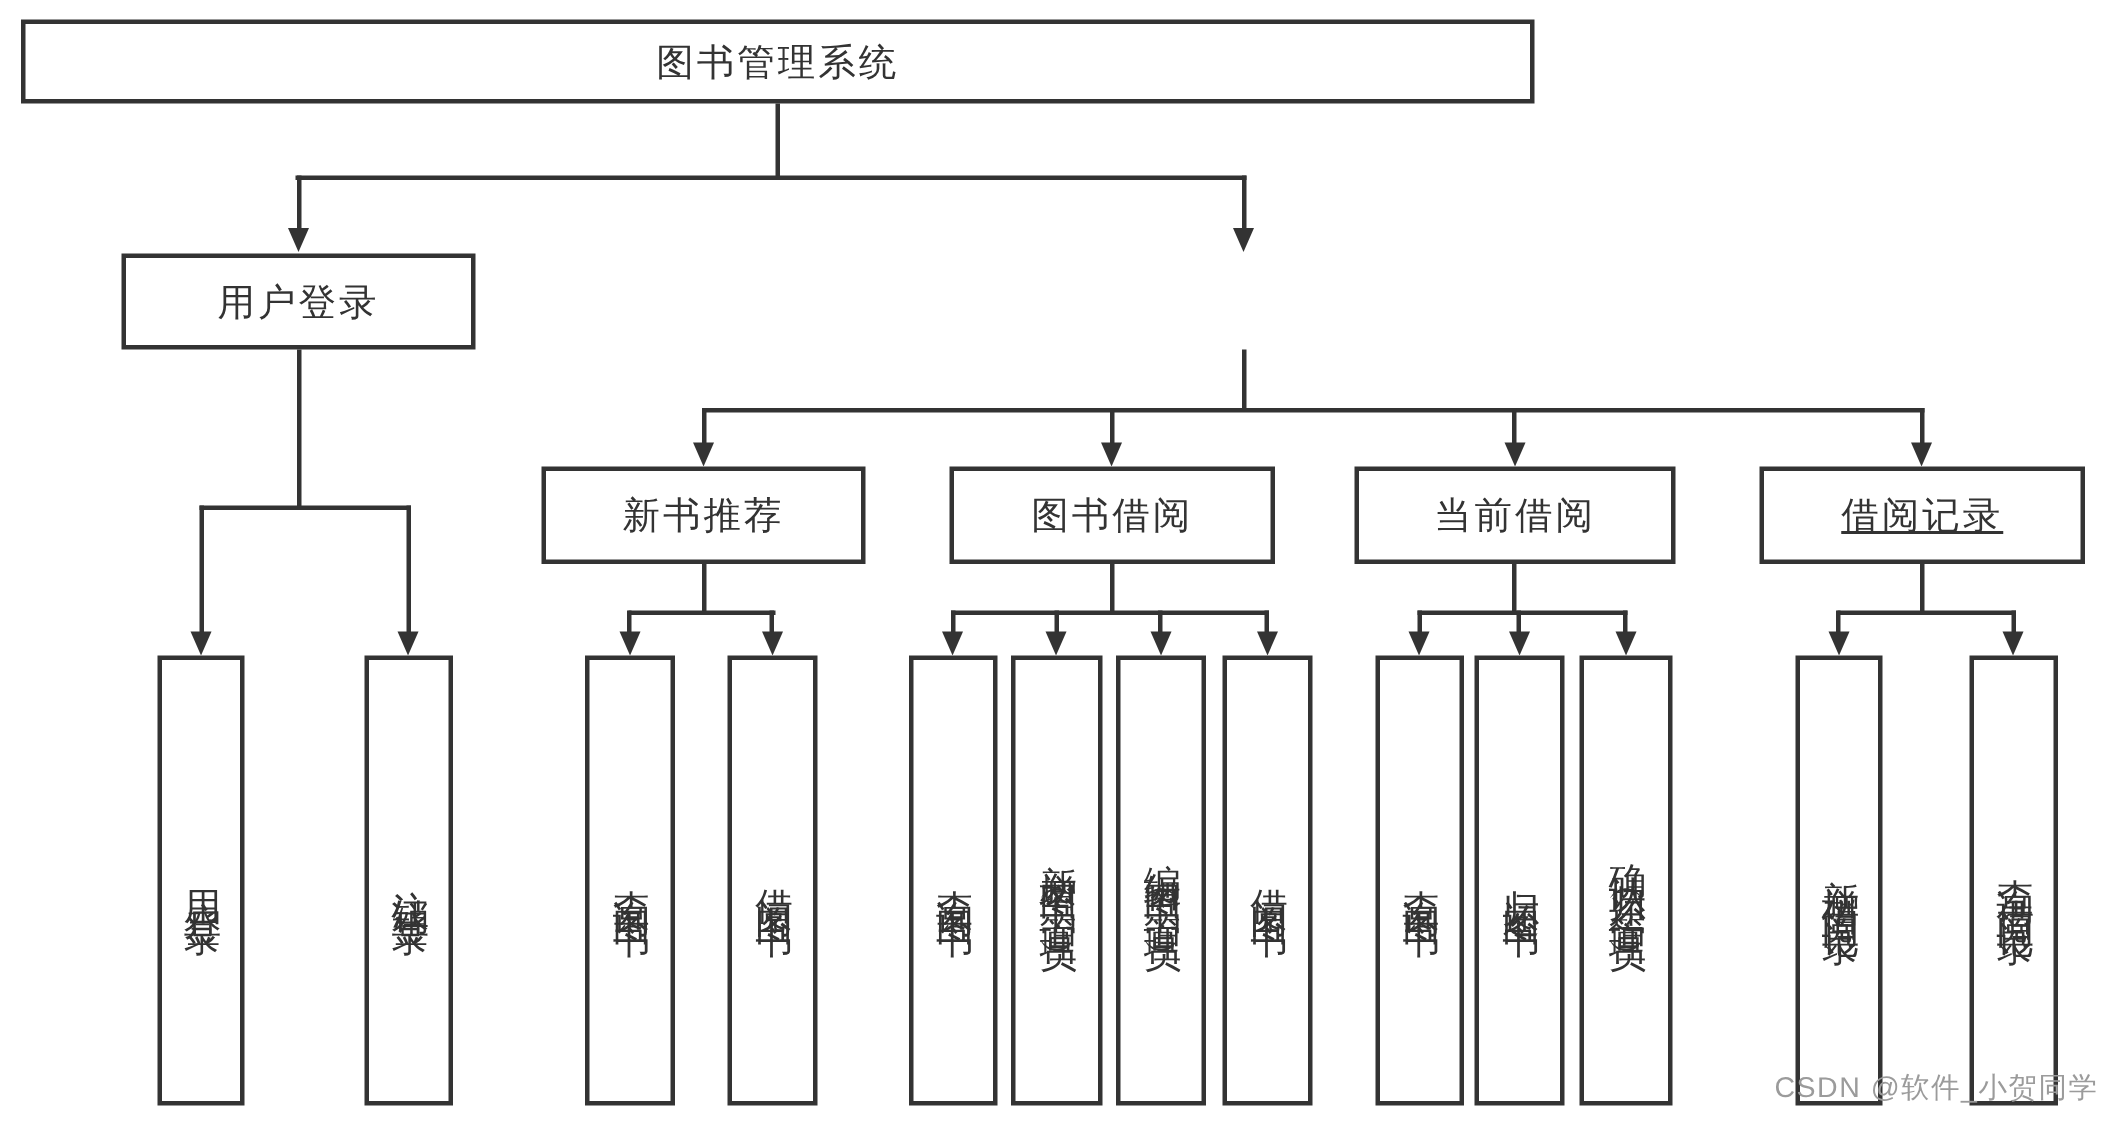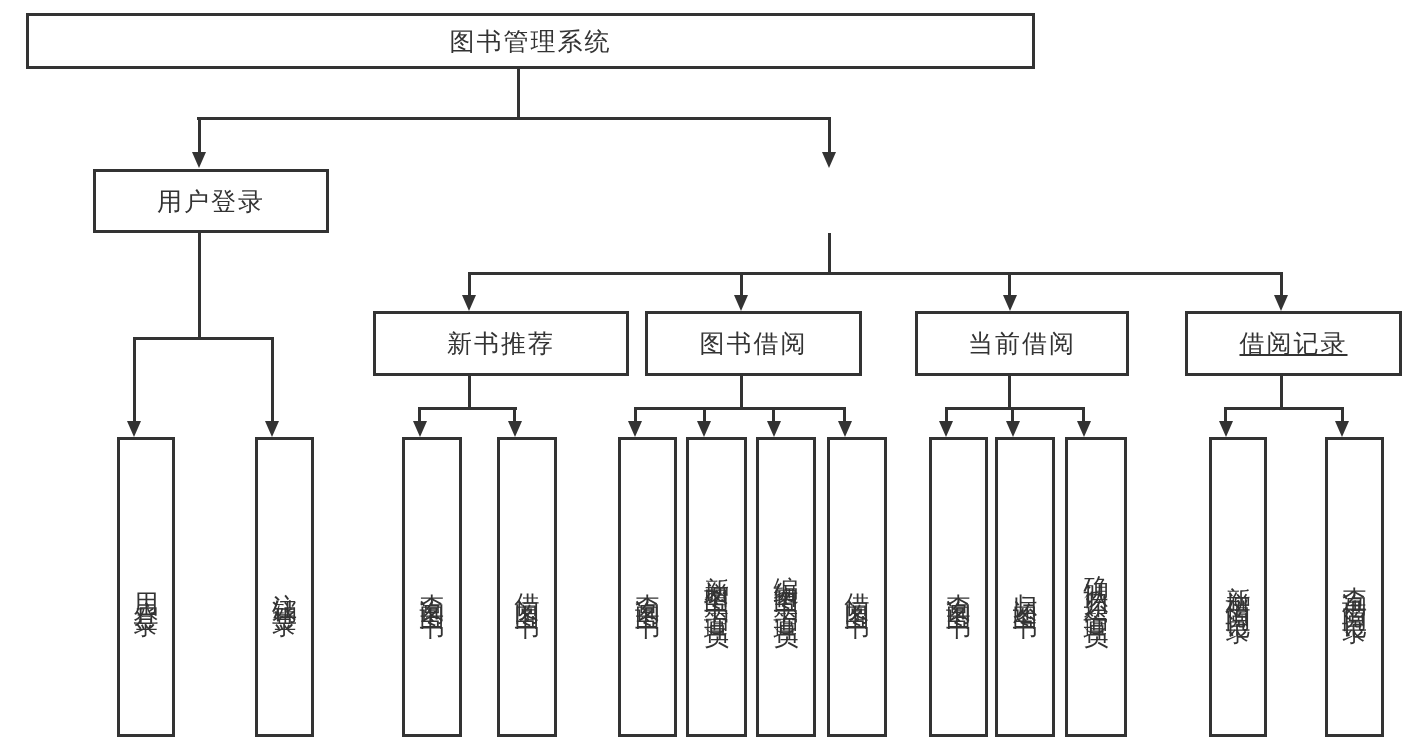--- a/index.html
+++ b/index.html
@@ -20,21 +20,20 @@
   }
   .box {
     position: absolute;
     box-sizing: border-box;
     background: var(--boxbg);
     border: 3px solid var(--line);
     display: flex;
     align-items: center;
     justify-content: center;
     color: var(--text);
-    margin-left: 12px;
   }
   .hbox {
     font-size: 25px;
     letter-spacing: 2px;
     white-space: nowrap;
   }
   .vbox {
     writing-mode: vertical-rl;
     text-orientation: mixed;
     font-size: 25px;
@@ -91,21 +90,21 @@
   <div class="line" style="left:468px; top:272px; width:815px; height:3px;"></div>
   <div class="line" style="left:468px; top:272px; width:3px; height:25px;"></div>
   <div class="arrow" style="left:462px; top:295px;"></div>
   <div class="line" style="left:740px; top:272px; width:3px; height:25px;"></div>
   <div class="arrow" style="left:734px; top:295px;"></div>
   <div class="line" style="left:1008px; top:272px; width:3px; height:25px;"></div>
   <div class="arrow" style="left:1003px; top:295px;"></div>
   <div class="line" style="left:1280px; top:272px; width:3px; height:25px;"></div>
   <div class="arrow" style="left:1274px; top:295px;"></div>
 
-  <div class="box hbox" style="left:361px; top:311px; width:256px; height:65px;">新书推荐</div>
+  <div class="box hbox" style="left:361px; top:311px; width:216px; height:65px;">新书推荐</div>
   <div class="box hbox" style="left:903px; top:311px; width:214px; height:65px;">当前借阅</div>
   <div class="box hbox" style="left:633px; top:311px; width:217px; height:65px;">图书借阅</div>
   <div class="box hbox" style="left:1173px; top:311px; width:217px; height:65px;text-decoration:underline;">借阅记录</div>
 
   <div class="line" style="left:468px; top:376px; width:3px; height:33px;"></div>
   <div class="line" style="left:419px; top:407px; width:98px; height:3px;"></div>
   <div class="line" style="left:418px; top:407px; width:3px; height:16px;"></div>
   <div class="arrow" style="left:413px; top:421px;"></div>
   <div class="line" style="left:513px; top:407px; width:3px; height:16px;"></div>
   <div class="arrow" style="left:508px; top:421px;"></div>
@@ -144,14 +143,15 @@
   <div class="box vbox" style="left:606px; top:437px; width:59px; height:300px;">查询图书</div>
   <div class="box vbox" style="left:674px; top:437px; width:61px; height:300px;">新增图书（管理员）</div>
   <div class="box vbox" style="left:744px; top:437px; width:60px; height:300px;">编辑图书（管理员）</div>
   <div class="box vbox" style="left:815px; top:437px; width:60px; height:300px;">借阅图书</div>
   <div class="box vbox" style="left:917px; top:437px; width:59px; height:300px;">查询图书</div>
   <div class="box vbox" style="left:983px; top:437px; width:60px; height:300px;">归还图书</div>
   <div class="box vbox" style="left:1053px; top:437px; width:62px; height:300px;">确认归还（管理员）</div>
   <div class="box vbox" style="left:1197px; top:437px; width:58px; height:300px;">新增借阅记录</div>
   <div class="box vbox" style="left:1313px; top:437px; width:59px; height:300px;">查询借阅记录</div>
 
+  <div class="watermark">CSDN @软件_小贺同学</div>
 
 </div>
 
 </body></html>

